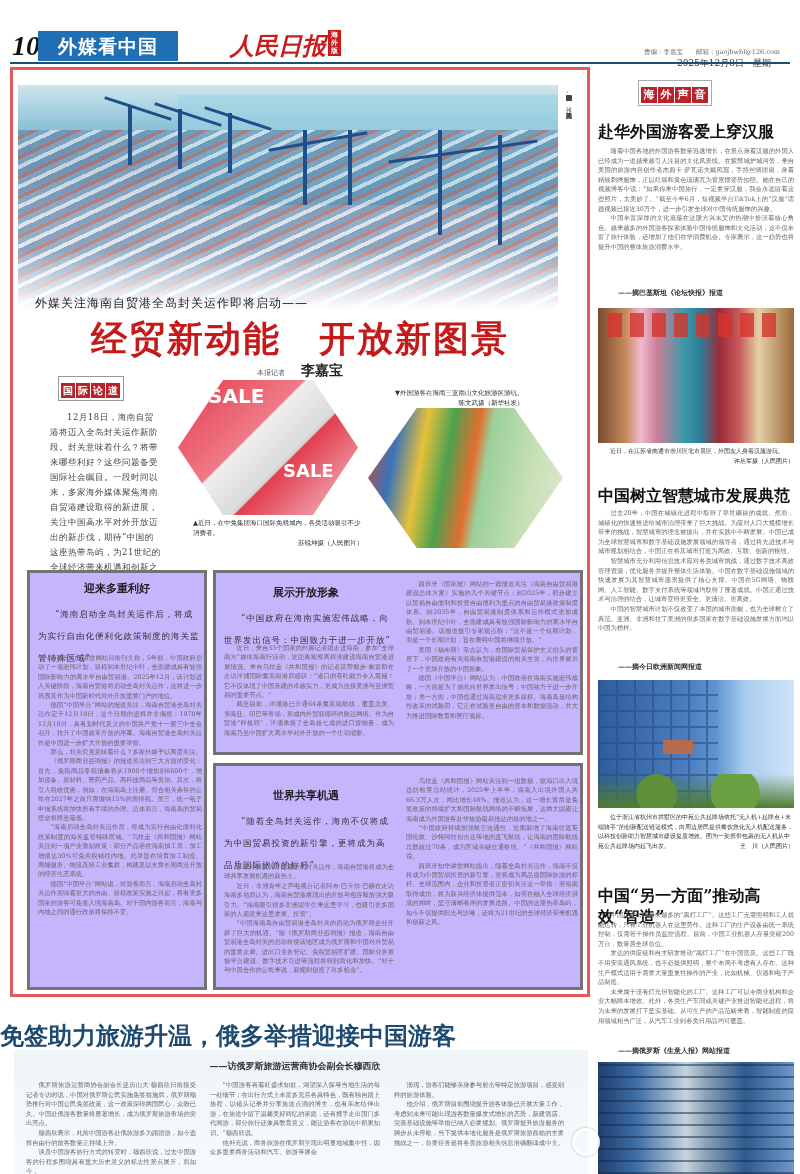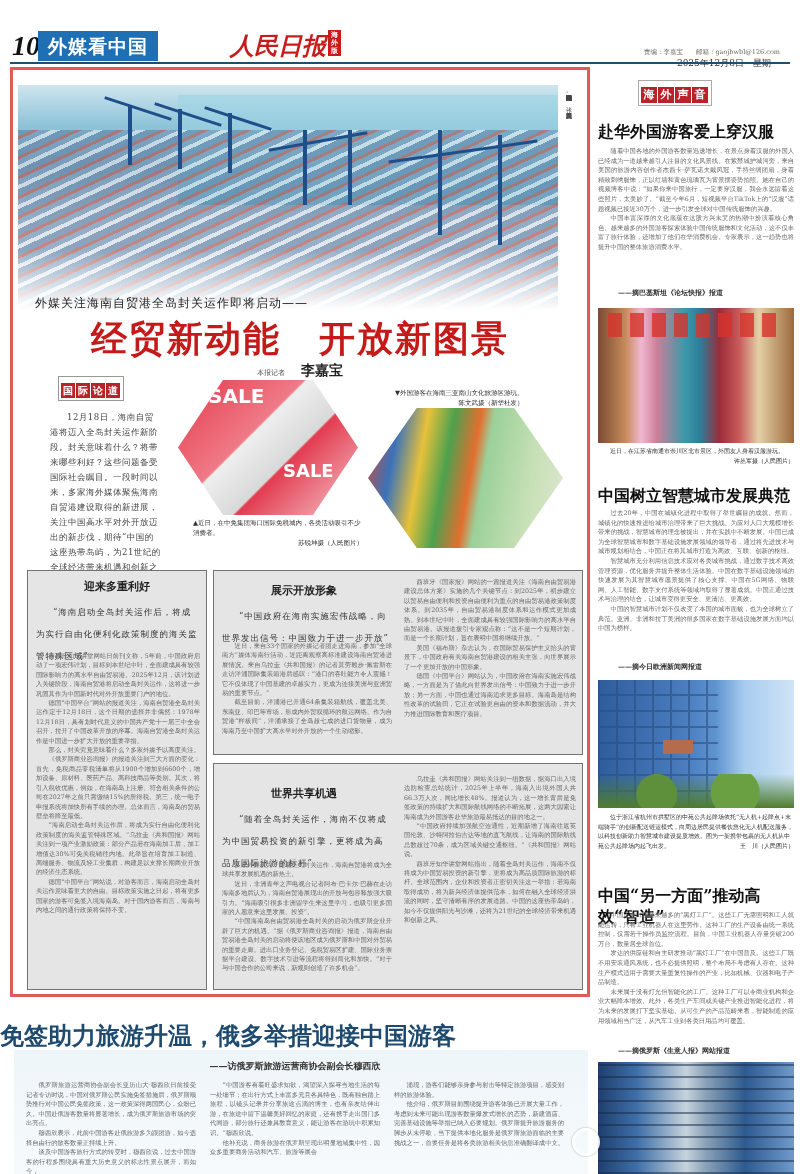--- a/index.html
+++ b/index.html
@@ -1,19 +1,19 @@
 <!DOCTYPE html>
 <html><head>
 <meta charset="utf-8">
 <style>
   * { box-sizing: border-box; margin: 0; padding: 0; }
   body { width: 800px; height: 1174px; background: #ffffff; font-family: "DejaVu Serif", serif; color: #333; overflow: hidden; position: relative; }
   .header { position: absolute; left: 0; top: 0; width: 800px; height: 66px; }
   .page-num { position: absolute; left: 12px; top: 30px; font-size: 28px; font-weight: bold; font-style: italic; color: #111; font-family: "Liberation Serif", serif; }
-  .section-tag { position: absolute; left: 38px; top: 31px; background: #1f6fb5; color: #fff; font-family: "DejaVu Sans", sans-serif; font-weight: bold; font-size: 19px; padding: 2px 10px; height: 30px; line-height: 26px; letter-spacing: 1px; }
+  .section-tag { position: absolute; left: 38px; top: 31px; background: #1f6fb5; color: #fff; font-family: "DejaVu Sans", sans-serif; font-weight: bold; font-size: 19px; padding: 2px 20px; height: 30px; line-height: 26px; letter-spacing: 1px; }
   .masthead { position: absolute; left: 230px; top: 30px; color: #c81c1c; font-size: 24px; font-weight: bold; font-style: italic; font-family: "Liberation Serif", serif; }
   .masthead-badge { display: inline-block; background: #c81c1c; color: #fff; font-size: 7px; width: 13px; line-height: 8px; text-align: center; font-style: normal; vertical-align: top; margin-left: 2px; padding: 1px 0; }
   .date { position: absolute; right: 20px; top: 34px; font-size: 9px; color: #333; margin-top: 23px; }
   .editor { position: absolute; right: 20px; top: 48px; font-size: 6.5px; color: #666; }
   .header-rule { position: absolute; left: 10px; right: 10px; top: 62px; height: 2px; background: #1d4f6e; }
 
   .red-frame { position: absolute; left: 10px; top: 67px; width: 580px; height: 930px; border: 3px solid #e05a5a; background: #fff; }
   .hero-photo { position: absolute; left: 5px; top: 15px; width: 540px; height: 225px; background: linear-gradient(180deg, #cfe6ef 0%, #8ec3d8 18%, #8aaec4 35%, #c9d4df 60%, #eef2f5 95%); overflow: hidden; }
   .hero-photo .sea { position: absolute; left: 160px; top: 10px; width: 380px; height: 110px; background: linear-gradient(180deg,#a8d7e6,#6db8d0); opacity: .85; }
   .hero-photo .yard { position: absolute; left: 0; top: 45px; width: 540px; height: 180px; background: repeating-linear-gradient(155deg, #5a7fa6 0 6px, #b94b40 6px 9px, #6e92b5 9px 14px, #e9edf1 14px 18px); opacity: .6; }
@@ -31,21 +31,21 @@
   .hex { position: absolute; clip-path: polygon(25% 0, 75% 0, 100% 50%, 75% 100%, 25% 100%, 0 50%); }
   .hex1 { left: 165px; top: 310px; width: 180px; height: 135px; background: linear-gradient(135deg,#e33b4c 0%,#f07a87 40%,#eeeeee 41%,#d9d9d9 60%,#e23d4f 61%,#f8c6cf 100%); }
   .hex1 .sale { position: absolute; left: 105px; top: 80px; color: #fff; font-weight: bold; font-size: 18px; font-family: "DejaVu Sans", sans-serif; }
   .hex1 .sale-top { position: absolute; left: 30px; top: 4px; color: #fff; font-weight: bold; font-size: 20px; font-family: "DejaVu Sans", sans-serif; }
   .hex2 { left: 355px; top: 338px; width: 195px; height: 140px; background: linear-gradient(100deg,#d64a2e 0%,#3a72b9 15%,#e7c13a 28%,#4da14f 40%,#e36e2e 52%,#9bd09a 58%,#c7e0b5 80%,#e0e7d4 100%); }
   .cap-right { position: absolute; left: 382px; top: 318px; font-size: 6.5px; color: #333; line-height: 10px; }
   .cap-right .c { display: block; text-align: right; font-size: 6.5px; color: #222; margin-left: 50px; }
   .cap-left { position: absolute; left: 180px; top: 448px; width: 170px; font-size: 6.5px; line-height: 10px; color: #333; }
   .cap-left .c { display: block; text-align: right; color: #222; }
 
-  .sub-box { position: absolute; background: #e5e5e5; border: 1px solid #737373; }
+  .sub-box { position: absolute; background: #c4b5fd; border: 3px solid #737373; }
   .sub-title { position: absolute; width: 100%; text-align: center; font-size: 11px; font-weight: bold; color: #222; font-family: "DejaVu Sans", sans-serif; }
   .sub-quote { position: absolute; font-size: 8.5px; line-height: 22px; color: #333; text-indent: 2em; letter-spacing: 1px; }
   .body-text { position: absolute; font-size: 6.3px; line-height: 9.4px; color: #666; text-indent: 2em; text-align: justify; }
   .body-text p { text-indent: 2em; }
 
   .right-col { position: absolute; left: 598px; top: 68px; width: 196px; }
   .rc-tag { position: absolute; left: 40px; top: 12px; border: 1px solid #aaa; padding: 2px; }
   .rc-tag span { display: inline-block; background: #b8232a; color: #fff; font-size: 11px; width: 16px; text-align: center; margin-right: 1px; font-weight: bold; line-height: 16px; }
   .rc-title { position: absolute; left: 0; width: 196px; text-align: left; font-weight: bold; color: #111; font-size: 16px; font-family: "DejaVu Serif", serif; }
   .rc-body { position: absolute; left: 0; width: 196px; font-size: 6.3px; line-height: 9.6px; color: #666; text-align: justify; }

